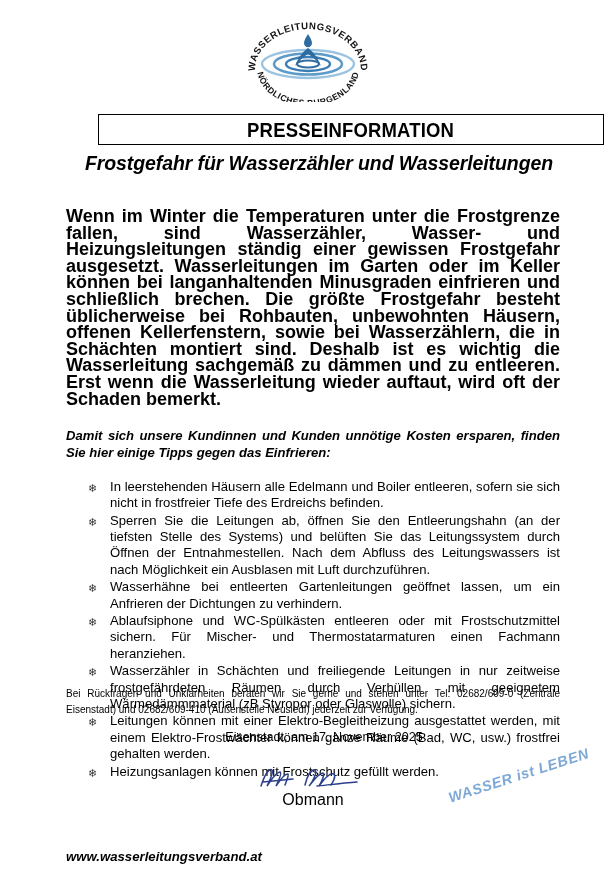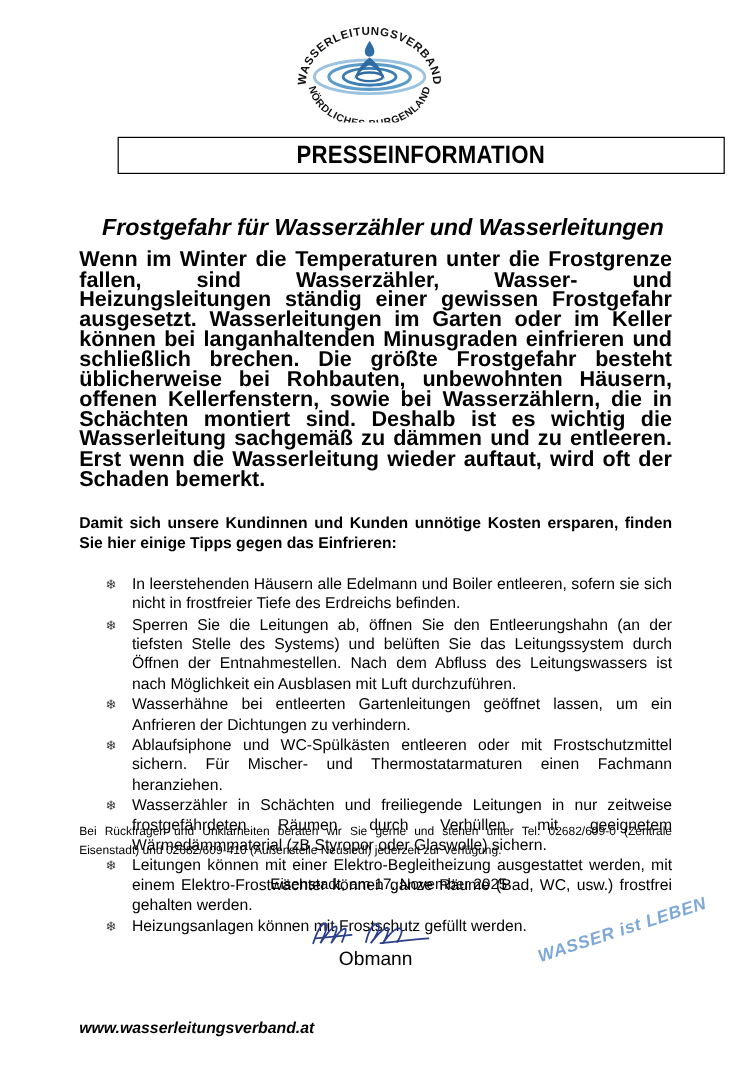--- a/index.html
+++ b/index.html
@@ -60,21 +60,21 @@
     letter-spacing: 0.2px;
     transform: scaleX(0.88);
     transform-origin: center;
     white-space: nowrap;
   }
 
   
   .doc-title {
     position: absolute;
     left: 66px;
-    top: 179px;
+    top: 152px;
     width: 506px;
     text-align: center;
     font-size: 19.5px;
     font-weight: bold;
     font-style: italic;
     letter-spacing: -0.1px;
   }
 
   
   .content {
@@ -90,20 +90,21 @@
     font-weight: bold;
     line-height: 16.6px;
     text-align: justify;
     text-justify: inter-word;
   }
 
   p.para-italic {
     margin: 0;
     font-size: 13.1px;
     font-weight: bold;
+    font-style: italic;
     line-height: 16.8px;
     text-align: justify;
   }
 
   .spacer-lg { height: 21px; }
   .spacer-md { height: 17px; }
 
   
   ul.tips {
     list-style: none;

